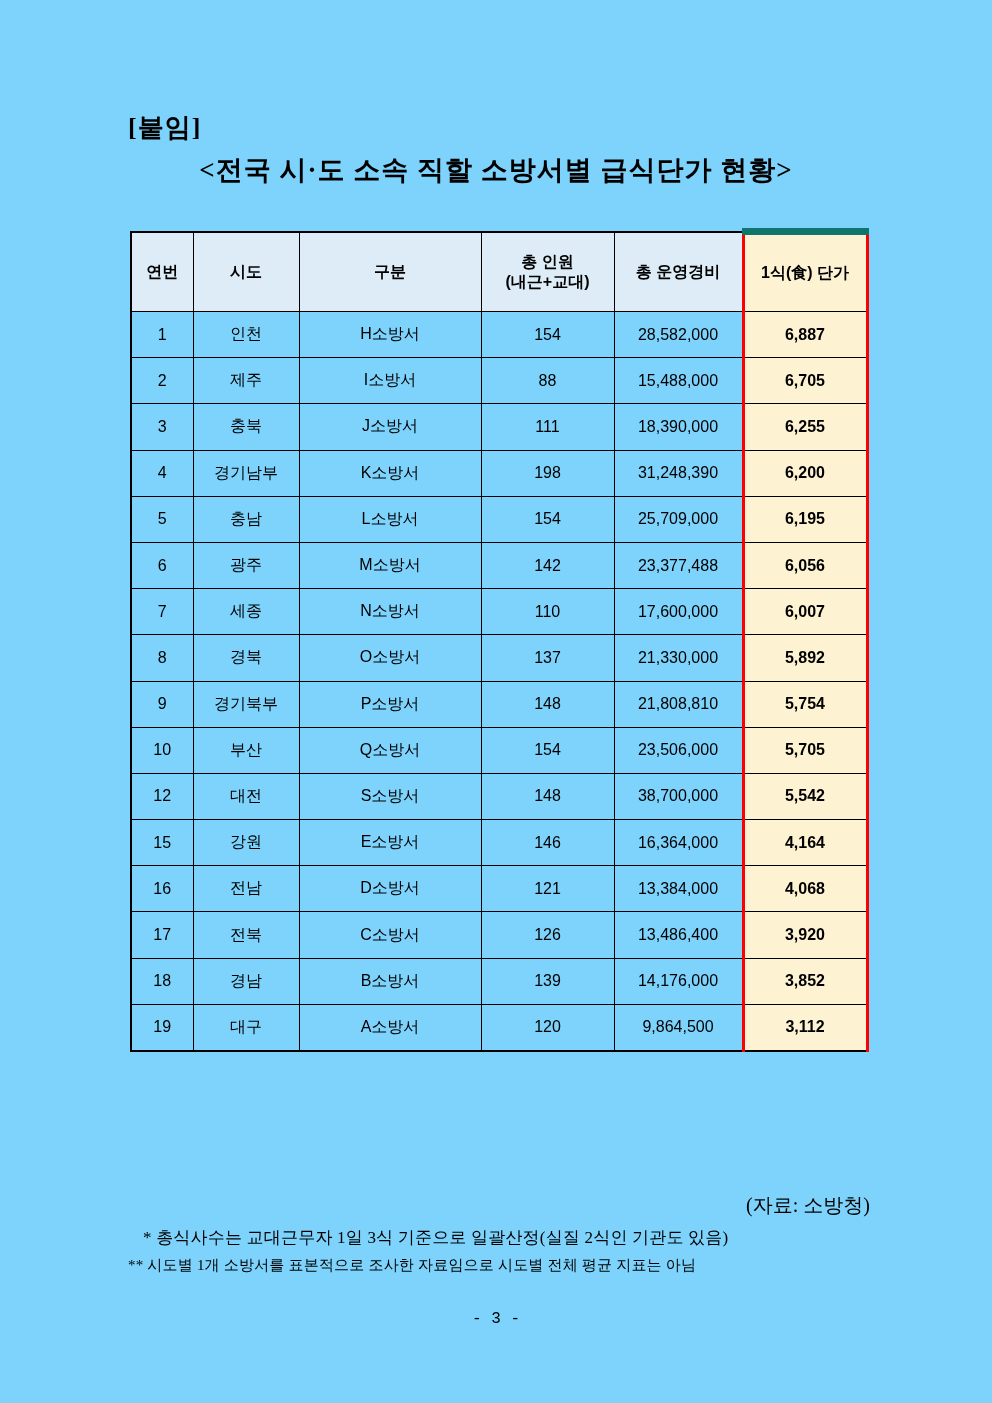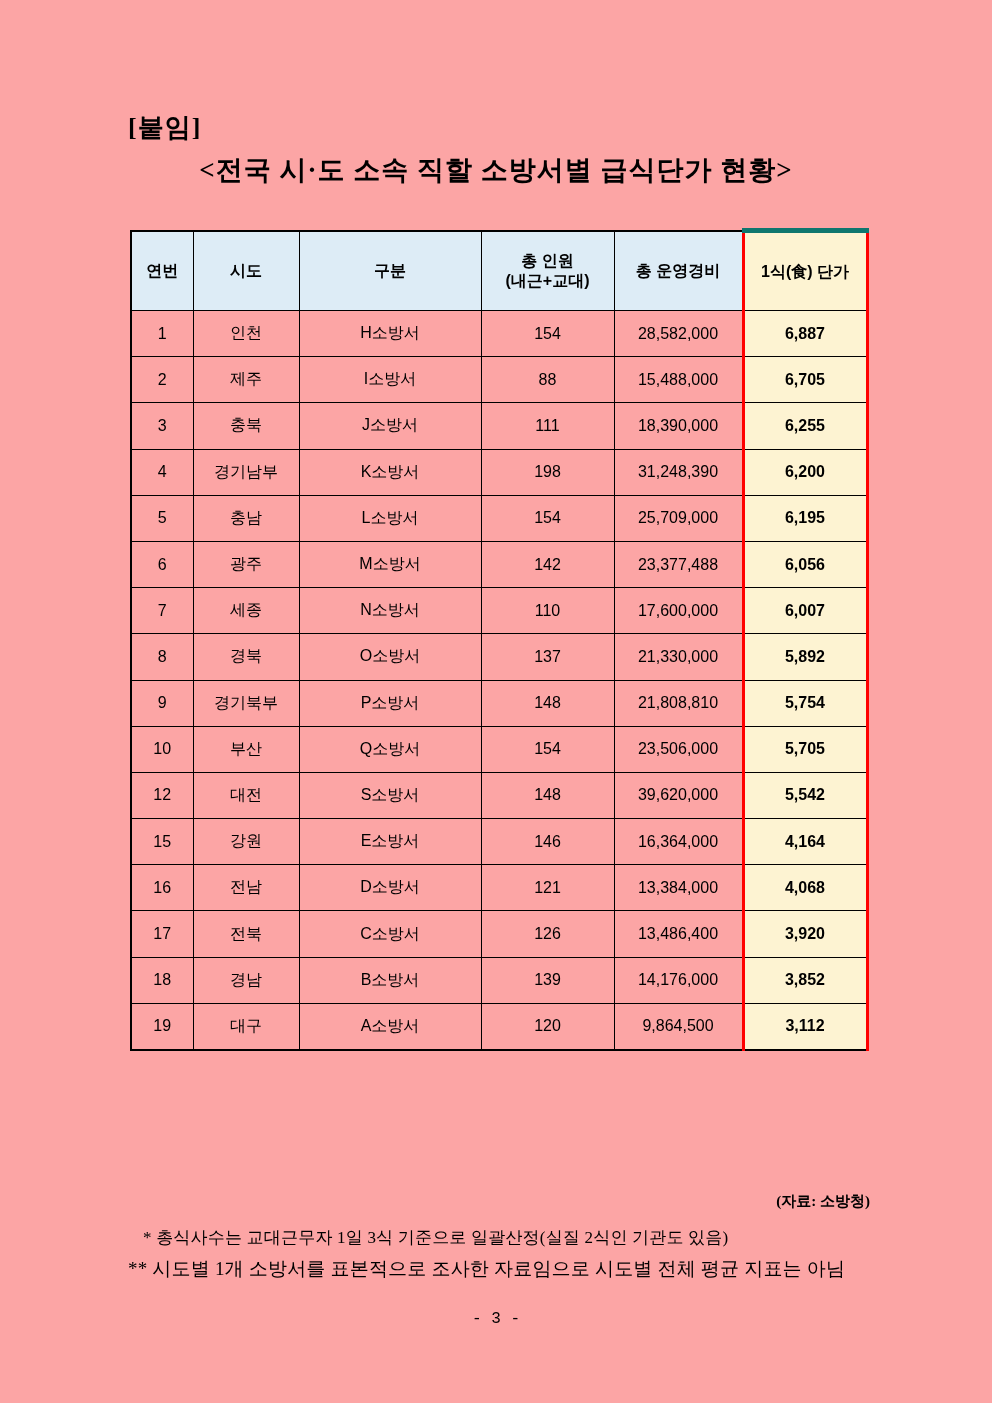--- a/index.html
+++ b/index.html
@@ -2,21 +2,21 @@
 <html lang="ko"><head>
 <meta charset="utf-8">
 <style>
   * { margin: 0; padding: 0; box-sizing: border-box; }
   html, body { background: #ffffff; }
   .page {
     position: relative;
     width: 992px;
     height: 1403px;
     margin: 0 auto;
-    background: #fca5a5;
+    background: #7dd3fc;
     font-family: "Liberation Serif", "DejaVu Serif", serif;
     color: #000000;
   }
   .attachment-label {
     position: absolute;
     left: 128px; top: 110px;
     font-size: 26px;
     font-weight: bold;
     letter-spacing: 1px;
   }
@@ -68,42 +68,41 @@
     font-weight: bold;
     white-space: pre-line;
     line-height: 1.25;
   }
   table.data-table th:last-child,
   table.data-table td:last-child {
     background: #fdf3d2;
     border-left: 3px solid #ff0000;
     border-right: 3px solid #ff0000;
   }
-  table.data-table th:last-child { border-top: 5px solid #0f766e; }
+  table.data-table th:last-child { border-top: 7px solid #0f766e; }
   table.data-table tbody tr:last-child td:last-child { border-bottom: 1px solid #000000; }
   table.data-table td:last-child { font-weight: bold; }
   .source-note {
     position: absolute;
     top: 1192px;
     left: 130px;
     width: 740px;
     text-align: right;
-    font-size: 15px;
-    font-weight: bold;
+    font-size: 20px;
   }
   .footnote-1 {
     position: absolute;
     left: 143px; top: 1226px;
     font-size: 17px;
     letter-spacing: 0.2px;
   }
   .footnote-2 {
     position: absolute;
     left: 128px; top: 1256px;
-    font-size: 19px;
+    font-size: 15px;
     letter-spacing: 0.2px;
   }
   .page-number {
     position: absolute;
     left: 0; top: 1310px;
     width: 992px;
     text-align: center;
     font-size: 16px;
     font-family: "Liberation Mono", "DejaVu Sans Mono", monospace;
   }
@@ -218,21 +217,21 @@
             <td>Q소방서</td>
             <td>154</td>
             <td>23,506,000</td>
             <td>5,705</td>
           </tr>
           <tr>
             <td>12</td>
             <td>대전</td>
             <td>S소방서</td>
             <td>148</td>
-            <td>39,620,000</td>
+            <td>38,700,000</td>
             <td>5,542</td>
           </tr>
           <tr>
             <td>15</td>
             <td>강원</td>
             <td>E소방서</td>
             <td>146</td>
             <td>16,364,000</td>
             <td>4,164</td>
           </tr>

